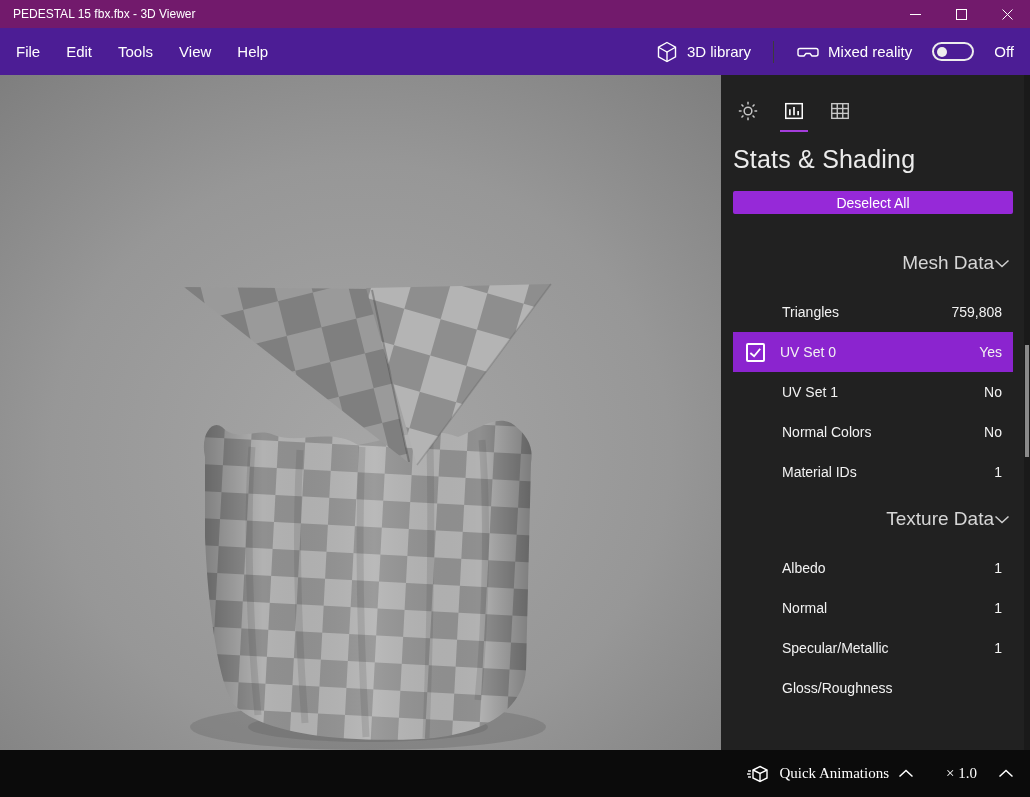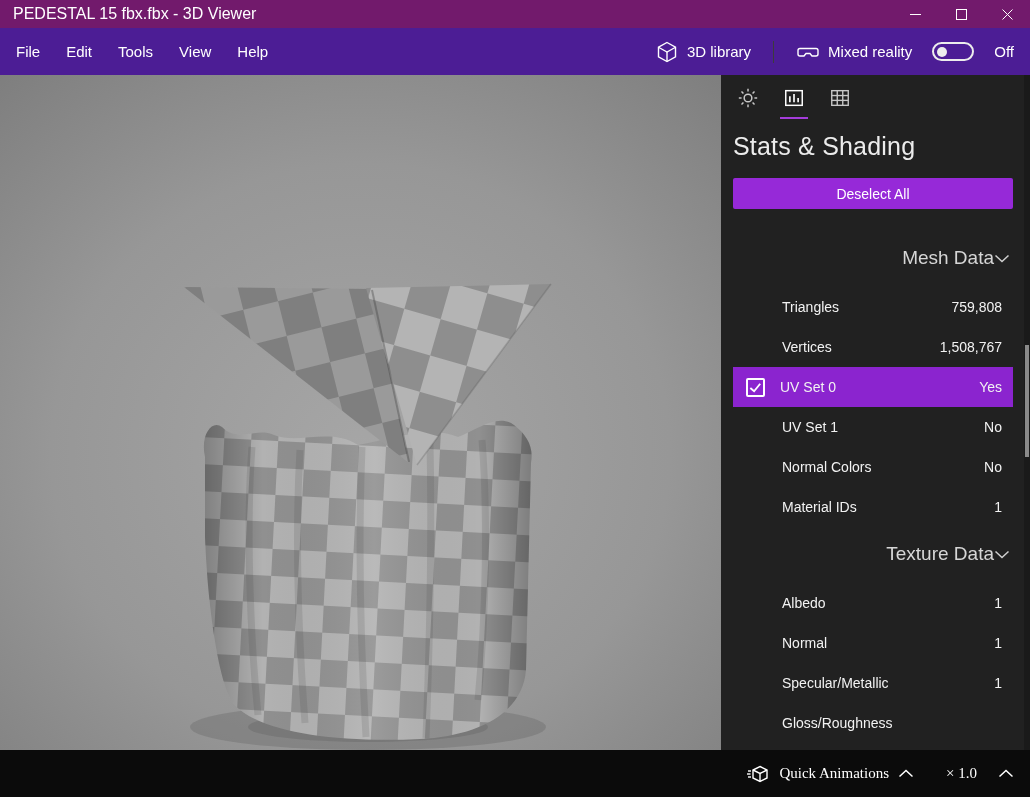--- a/index.html
+++ b/index.html
@@ -2,48 +2,48 @@
 <html><head>
 <meta charset="utf-8">
 <style>
   *{box-sizing:border-box;margin:0;padding:0}
   html,body{width:1030px;height:797px;overflow:hidden;background:#000;
     font-family:"Liberation Sans",sans-serif;}
   .window{width:1030px;height:797px;display:flex;flex-direction:column;}
 
   
   .titlebar{flex:0 0 28px;background:#721a6c;display:flex;align-items:center;}
-  .title{color:#fff;font-size:16px;padding-left:13px;}
+  .title{color:#fff;font-size:12px;padding-left:13px;}
   .win-controls{margin-left:auto;display:flex;height:100%;}
   .win-btn{width:46px;height:100%;display:flex;align-items:center;justify-content:center;}
 
   
   .menubar{flex:0 0 47px;background:#4c1d95;display:flex;align-items:center;color:#fff;font-size:15px;}
   .menu-item{padding:6px 12px;margin:0 1px;cursor:default;}
   .menu-item:first-child{margin-left:4px;}
   .menubar-right{margin-left:auto;display:flex;align-items:center;margin-right:16px;}
   .lib-group,.mr-group{display:flex;align-items:center;gap:8px;}
   .menu-divider{width:1px;height:22px;background:#3c3c3c;margin:0 22px;}
   .toggle{width:42px;height:19px;border:2px solid #ededed;border-radius:10px;margin:0 12px;position:relative;background:transparent;}
   .toggle .knob{position:absolute;left:3px;top:2.5px;width:10px;height:10px;border-radius:50%;background:#ededed;}
 
   
   .main{flex:0 0 675px;display:flex;position:relative;}
   .viewport{width:721px;height:675px;flex:0 0 721px;}
   .panel{flex:1;background:#212121;position:relative;color:#fff;overflow:hidden;}
-  .panel-inner{position:absolute;left:12px;right:17px;top:3px;}
+  .panel-inner{position:absolute;left:12px;right:17px;top:16px;}
 
   .tabs{display:flex;gap:20px;margin-top:9px;margin-left:2px;}
   .tab{display:flex;flex-direction:column;align-items:center;gap:8px;width:26px;}
   .tab svg{width:22px;height:22px;}
   .tab .ul{width:28px;height:2px;background:transparent;}
   .tab.selected .ul{background:#a43ddb;}
 
   .heading{margin-top:13px;font-size:25px;color:#ececec;font-weight:400;letter-spacing:.2px;}
-  .deselect{margin-top:17px;width:100%;height:31px;background:#9629d8;border:none;border-radius:2px;
+  .deselect{margin-top:17px;width:100%;height:23px;background:#9629d8;border:none;border-radius:2px;
     color:#fff;font-size:14px;display:flex;align-items:center;justify-content:center;font-family:inherit;}
 
   .section-header{display:flex;align-items:center;justify-content:flex-end;
     color:#d6d6d6;font-size:19px;padding:0 3px;height:22px;}
   .sh-mesh{margin-top:38px;}
   .sh-texture{margin-top:16px;}
   .rows{margin-top:18px;}
   .stat-row{height:40px;display:flex;align-items:center;padding-left:49px;padding-right:11px;
     font-size:14px;color:#f2f2f2;}
   .stat-row .val{margin-left:auto;}
@@ -229,24 +229,20 @@
           <svg class="chev" viewBox="0 0 16 9">
             <polyline points="1.5,1.5 8,7.5 14.5,1.5" fill="none" stroke="#cfcfcf" stroke-width="1.5"></polyline>
           </svg>
         </div>
 
         <div class="rows">
           <div class="stat-row">
             <span>Triangles</span>
             <span class="val">759,808</span>
           </div>
-          <div class="stat-row">
-            <span>Vertices</span>
-            <span class="val">1,508,767</span>
-          </div>
           <div class="stat-row selected">
             <div class="checkbox">
               <svg width="15" height="15" viewBox="0 0 16 16">
                 <polyline points="2.5,8.5 6.5,12 13,4" fill="none" stroke="#fff" stroke-width="2"></polyline>
               </svg>
             </div>
             <span>UV Set 0</span>
             <span class="val">Yes</span>
           </div>
           <div class="stat-row">

